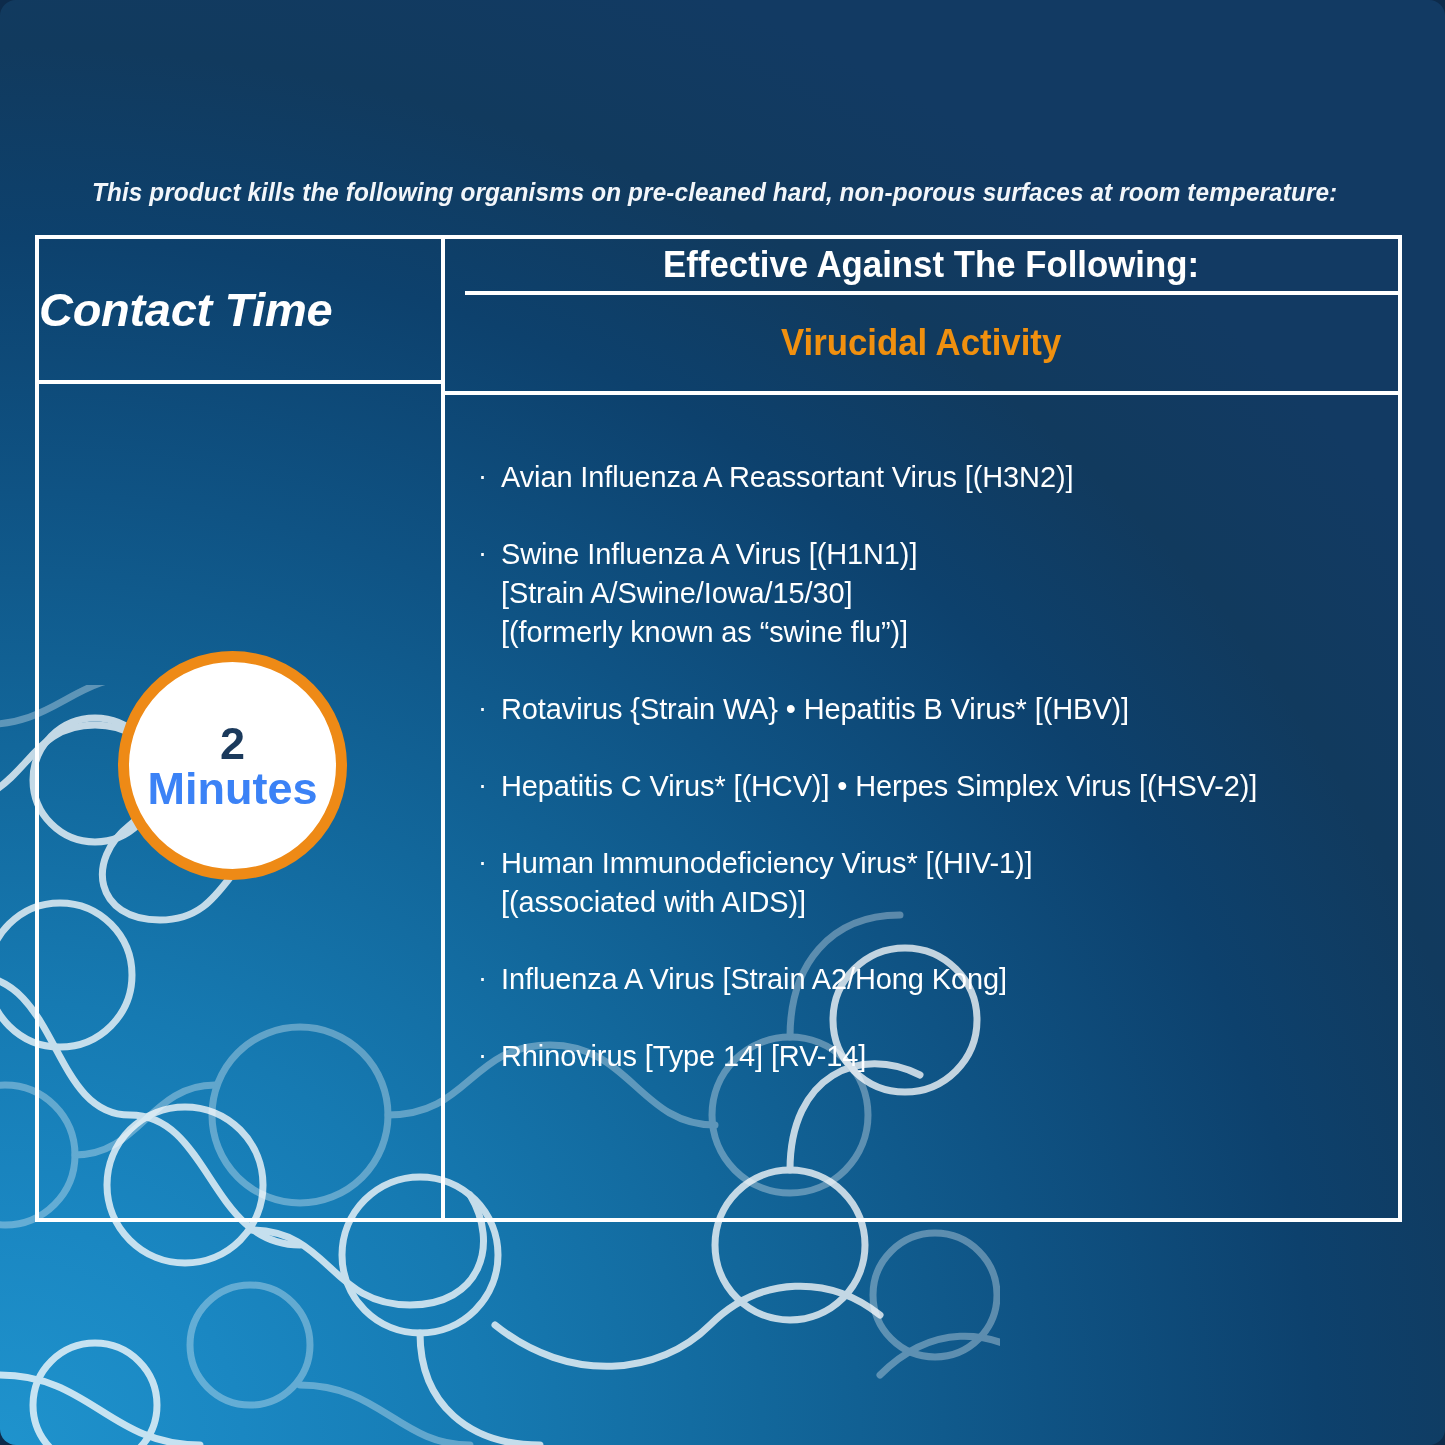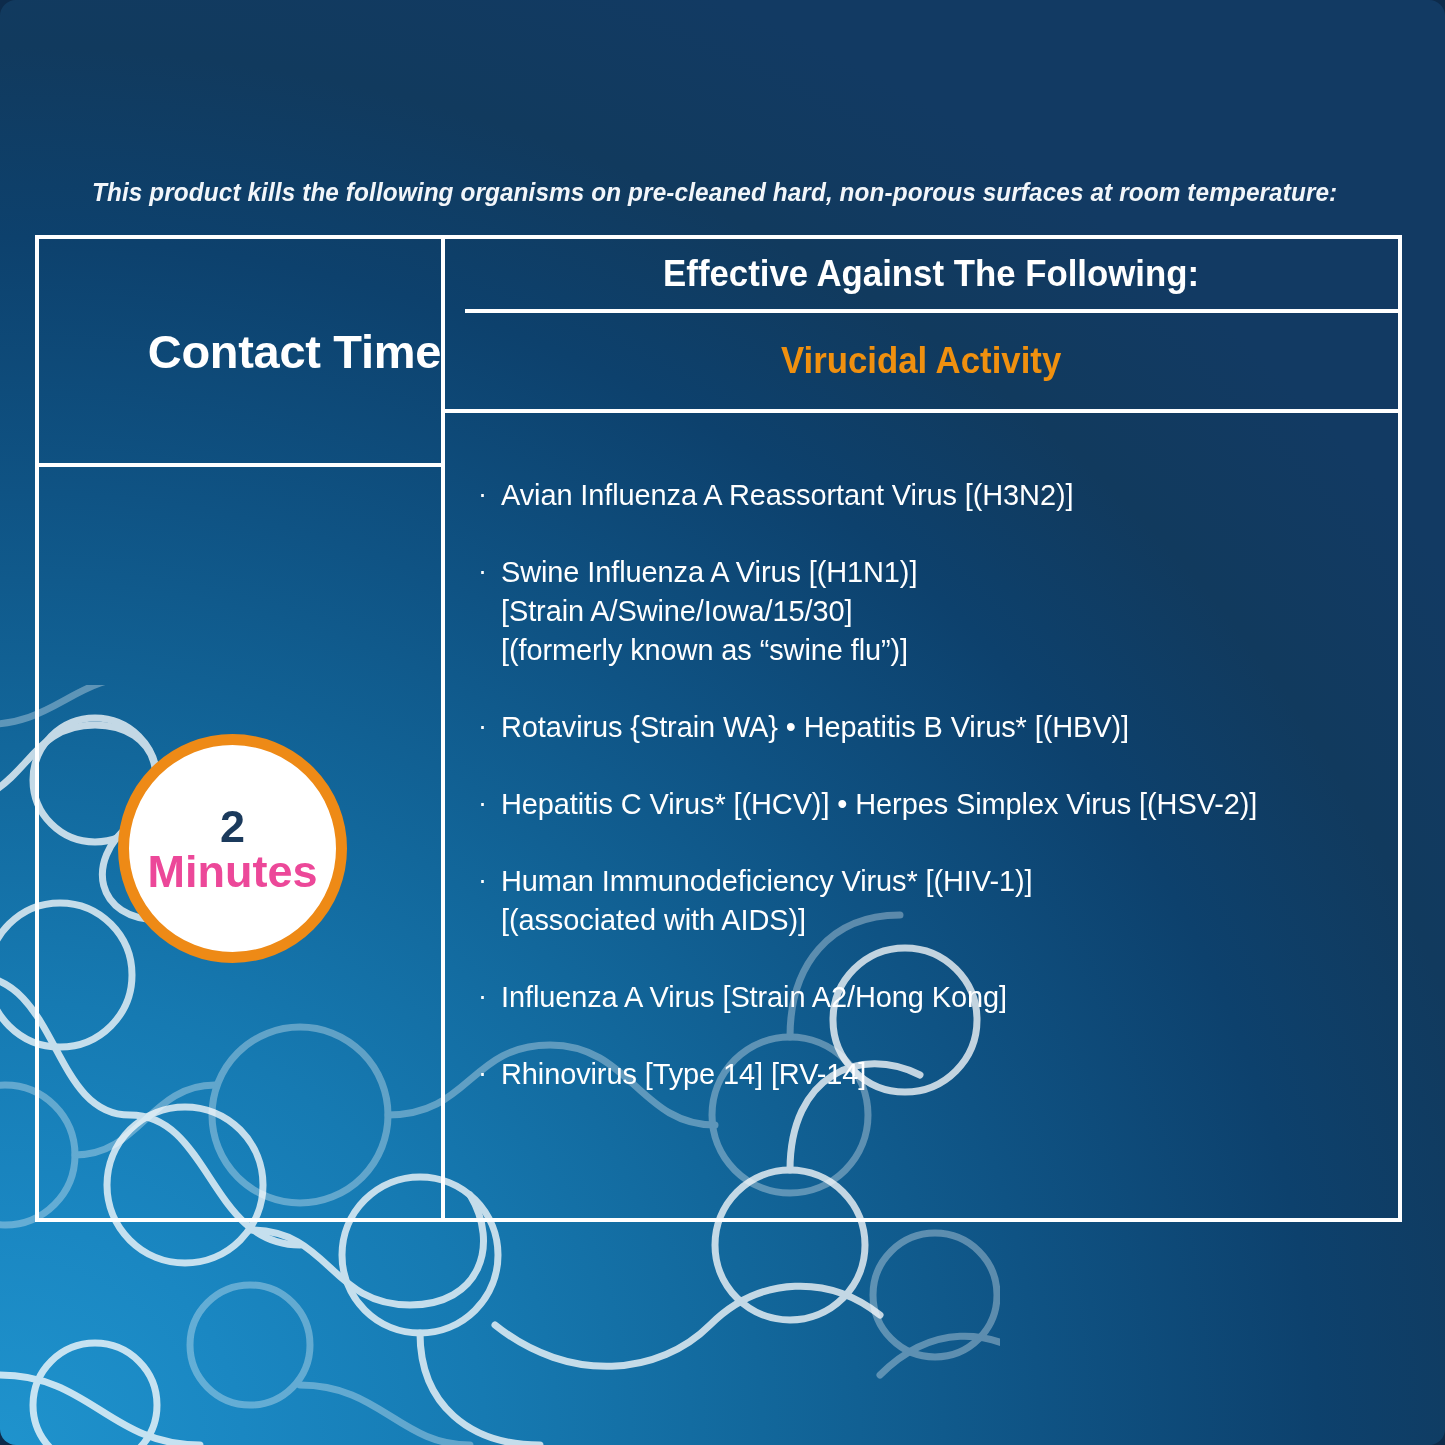--- a/index.html
+++ b/index.html
@@ -62,26 +62,27 @@
     border-right: 4px solid #ffffff;
     display: flex;
     flex-direction: column;
   }
   .col-right {
     flex: 1;
     display: flex;
     flex-direction: column;
   }
   .hdr-contact {
-    height: 228px;
+    height: 145px;
     box-sizing: border-box;
     border-bottom: 4px solid #ffffff;
     display: flex;
     align-items: center;
-    justify-content: flex-end;
+    justify-content: flex-start;
+    font-style: italic;
   }
   .hdr-contact span {
     font-size: 47px;
     font-weight: bold;
     color: #ffffff;
     letter-spacing: -0.3px;
   }
   .badge-wrap {
     flex: 1;
     position: relative;
@@ -103,26 +104,26 @@
     line-height: 1.0;
   }
   #badge .num {
     font-size: 45px;
     font-weight: bold;
     color: #1b3a5c;
   }
   #badge .unit {
     font-size: 45px;
     font-weight: bold;
-    color: #ec4899;
+    color: #3b82f6;
     margin-top: 0;
   }
 
   .hdr-eff {
-    height: 74px;
+    height: 56px;
     box-sizing: border-box;
     border-bottom: 4px solid #ffffff;
     display: flex;
     align-items: center;
     justify-content: center;
     margin-left: 20px;
   }
   .hdr-eff span {
     font-size: 37px;
     font-weight: bold;

